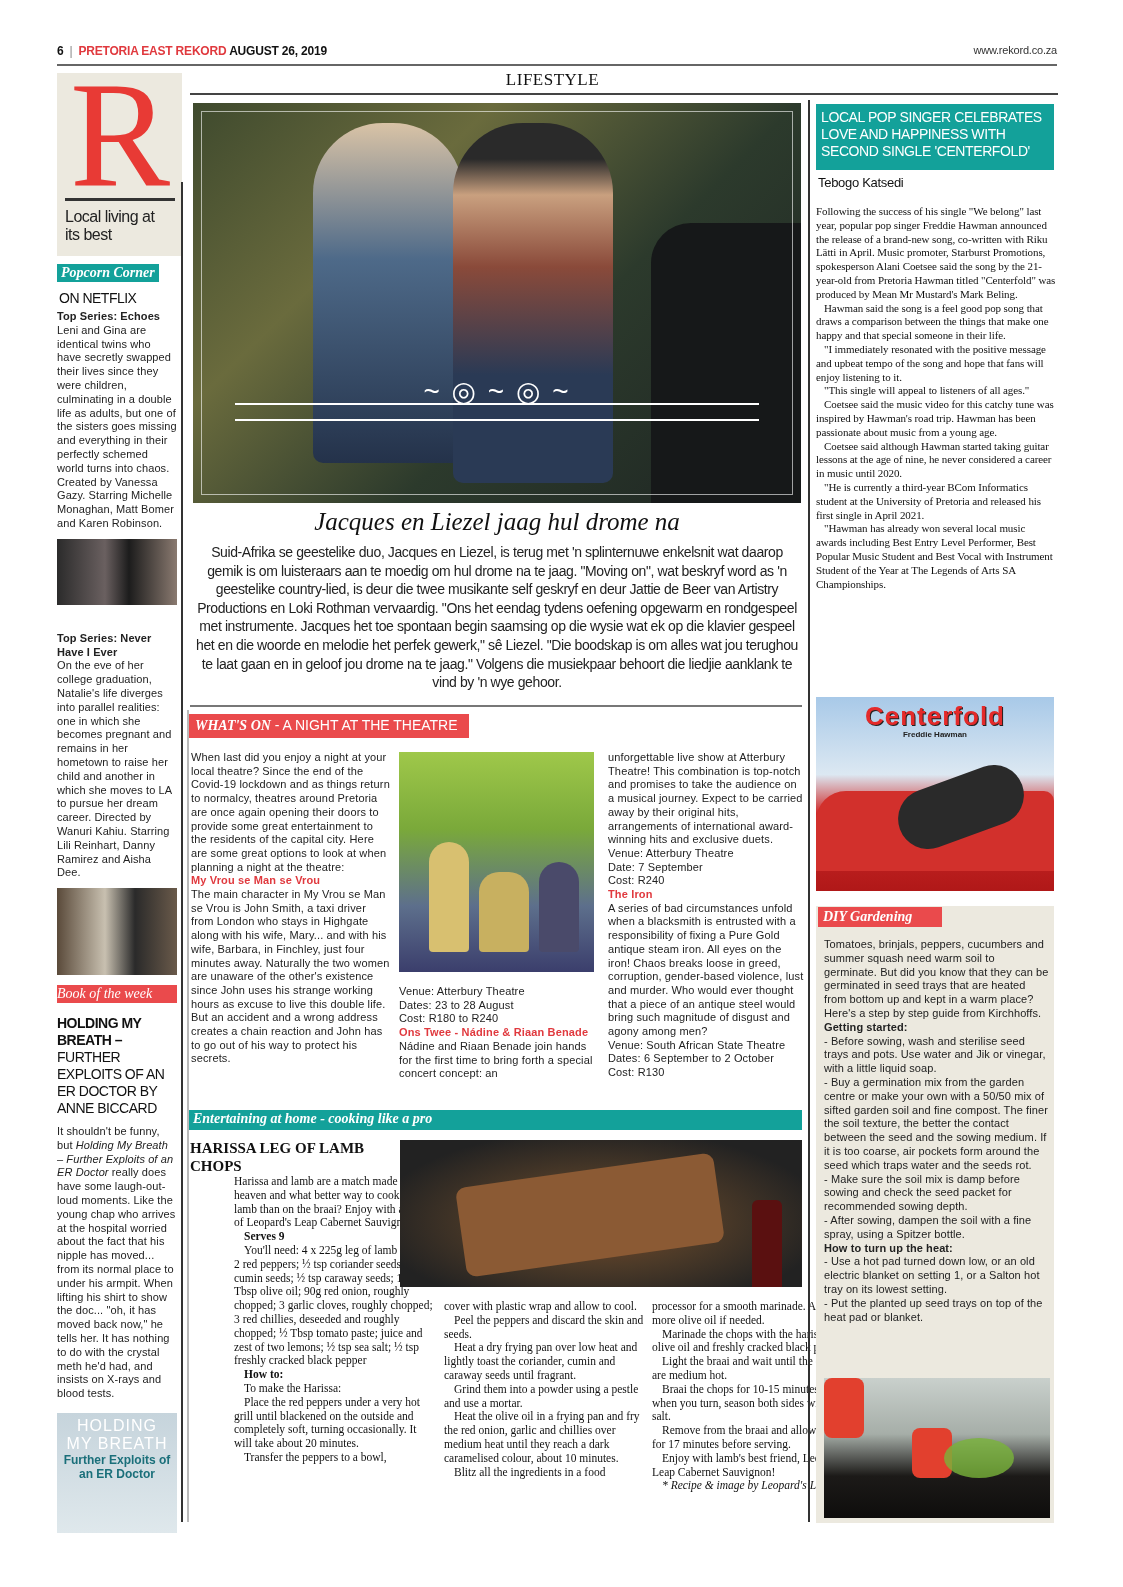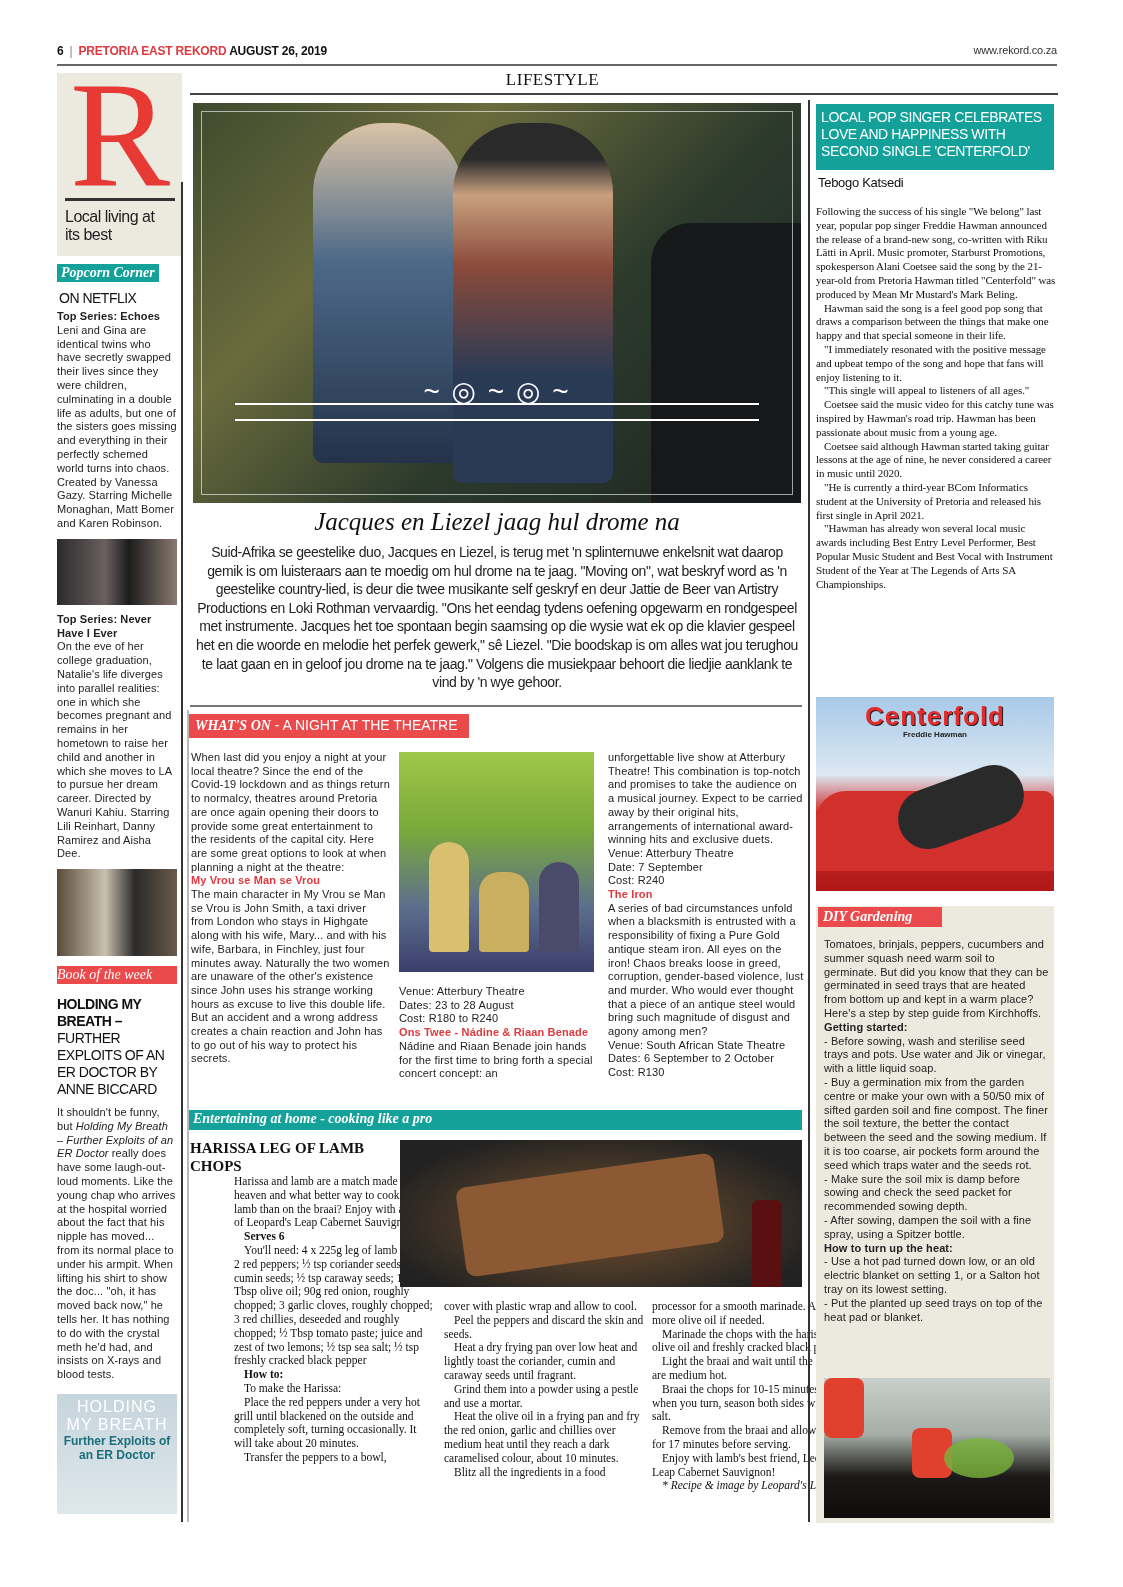--- a/index.html
+++ b/index.html
@@ -113,21 +113,21 @@
 <div class="abs vrule-left"></div>
 
 <div class="abs leftcol">
   <span class="teal-tag">Popcorn Corner</span>
   <div class="netflix">ON NETFLIX</div>
   <div class="lc-text">
     <b>Top Series: Echoes</b><br>
     <span>Leni and Gina are identical twins who have secretly swapped their lives since they were children, culminating in a double life as adults, but one of the sisters goes missing and everything in their perfectly schemed world turns into chaos. Created by Vanessa Gazy. Starring Michelle Monaghan, Matt Bomer and Karen Robinson.</span>
   </div>
   <div class="photo" style="height:66px;margin-top:8px;background:linear-gradient(90deg,#2b2b2b,#6a6060 40%,#1c1c1c 60%,#8a7a70);"></div>
-  <div class="lc-text" style="margin-top:8px;">
+  <div class="lc-text" style="margin-top:27px;">
     <b>Top Series: Never Have I Ever</b><br>
     <span>On the eve of her college graduation, Natalie's life diverges into parallel realities: one in which she becomes pregnant and remains in her hometown to raise her child and another in which she moves to LA to pursue her dream career. Directed by Wanuri Kahiu. Starring Lili Reinhart, Danny Ramirez and Aisha Dee.</span>
   </div>
   <div class="photo" style="height:87px;margin-top:8px;background:linear-gradient(90deg,#5a4a3a,#c8c0b0 40%,#2a2a2a 65%,#6a5a4a);"></div>
   <div style="margin-top:10px;">
     <span class="red-tag">Book of the week</span>
     <div class="book-title">
       <b>HOLDING MY BREATH – </b><span>FURTHER EXPLOITS OF AN ER DOCTOR BY ANNE BICCARD</span>
     </div>
     <div class="lc-text">
@@ -184,21 +184,21 @@
   <div>A series of bad circumstances unfold when a blacksmith is entrusted with a responsibility of fixing a Pure Gold antique steam iron. All eyes on the iron! Chaos breaks loose in greed, corruption, gender-based violence, lust and murder. Who would ever thought that a piece of an antique steel would bring such magnitude of disgust and agony among men?</div>
   <div>Venue: South African State Theatre</div>
   <div>Dates: 6 September to 2 October</div>
   <div>Cost: R130</div>
 </div>
 
 <div class="abs ent-bar">Entertaining at home - cooking like a pro</div>
 <div class="abs recipe-title">HARISSA LEG OF LAMB CHOPS</div>
 <div class="abs serif-col rc1">
   <div>Harissa and lamb are a match made in heaven and what better way to cook the lamb than on the braai? Enjoy with a glass of Leopard's Leap Cabernet Sauvignon.</div>
-  <div class="ind"><b>Serves 6</b></div>
+  <div class="ind"><b>Serves 9</b></div>
   <div class="ind">You'll need: 4 x 225g leg of lamb chops; 2 red peppers; ½ tsp coriander seeds; ½ tsp cumin seeds; ½ tsp caraway seeds; 1.5 Tbsp olive oil; 90g red onion, roughly chopped; 3 garlic cloves, roughly chopped; 3 red chillies, deseeded and roughly chopped; ½ Tbsp tomato paste; juice and zest of two lemons; ½ tsp sea salt; ½ tsp freshly cracked black pepper</div>
   <div class="ind"><b>How to:</b></div>
   <div class="ind">To make the Harissa:</div>
   <div class="ind">Place the red peppers under a very hot grill until blackened on the outside and completely soft, turning occasionally. It will take about 20 minutes.</div>
   <div class="ind">Transfer the peppers to a bowl,</div>
 </div>
 <div class="abs food-photo">
   <div class="board"></div>
   <div class="bottle"></div>
 </div>

